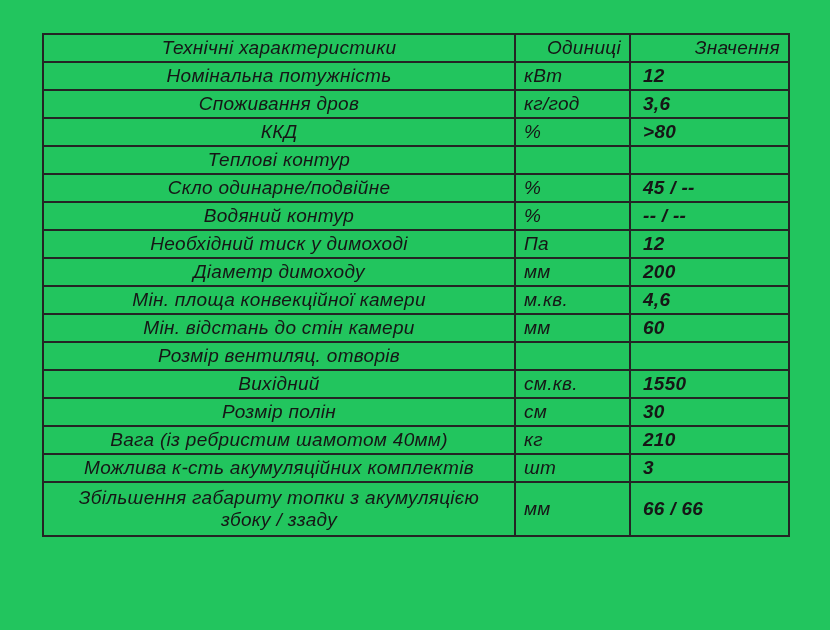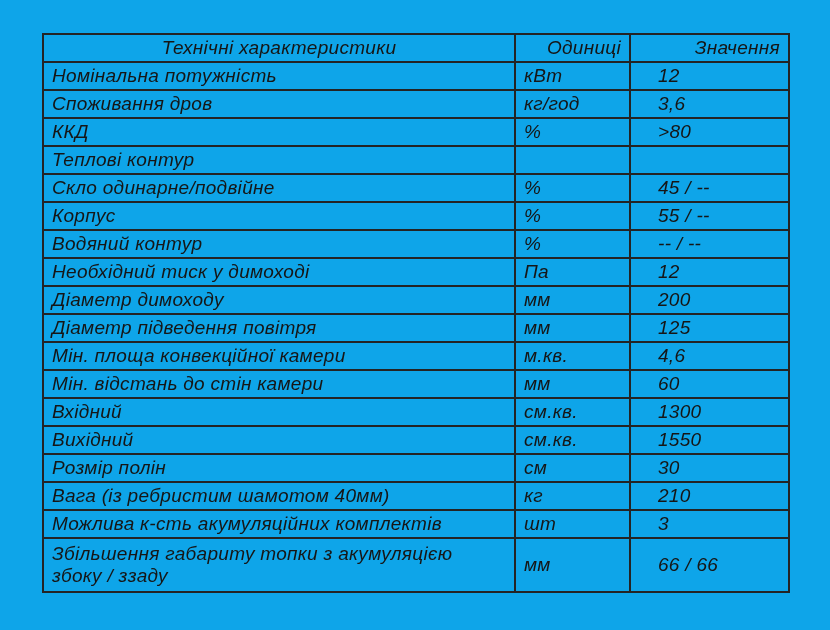--- a/index.html
+++ b/index.html
@@ -3,21 +3,21 @@
 <meta charset="utf-8">
 <style>
   html, body {
     margin: 0; padding: 0;
     width: 830px; height: 630px;
     background: #ffffff;
     overflow: hidden;
   }
   .sheet {
     position: absolute; inset: 0;
-    background: #0ea5e9;
+    background: #22c55e;
   }
   table.spec {
     position: absolute;
     left: 42px; top: 33px;
     width: 746px;
     border-collapse: collapse;
     table-layout: fixed;
     font-family: "Liberation Sans", "DejaVu Sans", sans-serif;
     font-style: italic;
     font-weight: 400;
@@ -31,23 +31,23 @@
     line-height: 1.12;
     padding: 1px 8px 2px 8px;
     vertical-align: middle;
     overflow: hidden;
   }
   .spec th, .spec td { height: 23px; }
   .spec thead th.c-title { text-align: center; }
   .spec thead th.c-unit,
   .spec thead th.c-val { text-align: right; }
   .spec td { text-align: left; }
-  .spec td.label { white-space: pre-line; }
+  .spec td.label { white-space: pre-line; text-align: center; }
   .spec td.unit  { padding-left: 8px; }
-  .spec td.value { padding-left: 27px; }
+  .spec td.value { padding-left: 12px; font-weight: bold; }
   .spec tr.tall td { height: 49px; }
 </style>
 </head>
 <body>
 
 <div class="sheet">
   <table class="spec">
     <colgroup>
       <col style="width:472px">
       <col style="width:115px">
@@ -80,58 +80,48 @@
           <td class="label">Теплові контур</td>
           <td class="unit"></td>
           <td class="value"></td>
         </tr>
         <tr>
           <td class="label">Скло одинарне/подвійне</td>
           <td class="unit">%</td>
           <td class="value">45 / --</td>
         </tr>
         <tr>
-          <td class="label">Корпус</td>
-          <td class="unit">%</td>
-          <td class="value">55 / --</td>
-        </tr>
-        <tr>
           <td class="label">Водяний контур</td>
           <td class="unit">%</td>
           <td class="value">-- / --</td>
         </tr>
         <tr>
           <td class="label">Необхідний тиск у димоході</td>
           <td class="unit">Па</td>
           <td class="value">12</td>
         </tr>
         <tr>
           <td class="label">Діаметр димоходу</td>
           <td class="unit">мм</td>
           <td class="value">200</td>
         </tr>
         <tr>
-          <td class="label">Діаметр підведення повітря</td>
-          <td class="unit">мм</td>
-          <td class="value">125</td>
-        </tr>
-        <tr>
           <td class="label">Мін. площа конвекційної камери</td>
           <td class="unit">м.кв.</td>
           <td class="value">4,6</td>
         </tr>
         <tr>
           <td class="label">Мін. відстань до стін камери</td>
           <td class="unit">мм</td>
           <td class="value">60</td>
         </tr>
         <tr>
-          <td class="label">Вхідний</td>
-          <td class="unit">см.кв.</td>
-          <td class="value">1300</td>
+          <td class="label">Розмір вентиляц. отворів</td>
+          <td class="unit"></td>
+          <td class="value"></td>
         </tr>
         <tr>
           <td class="label">Вихідний</td>
           <td class="unit">см.кв.</td>
           <td class="value">1550</td>
         </tr>
         <tr>
           <td class="label">Розмір полін</td>
           <td class="unit">см</td>
           <td class="value">30</td>

